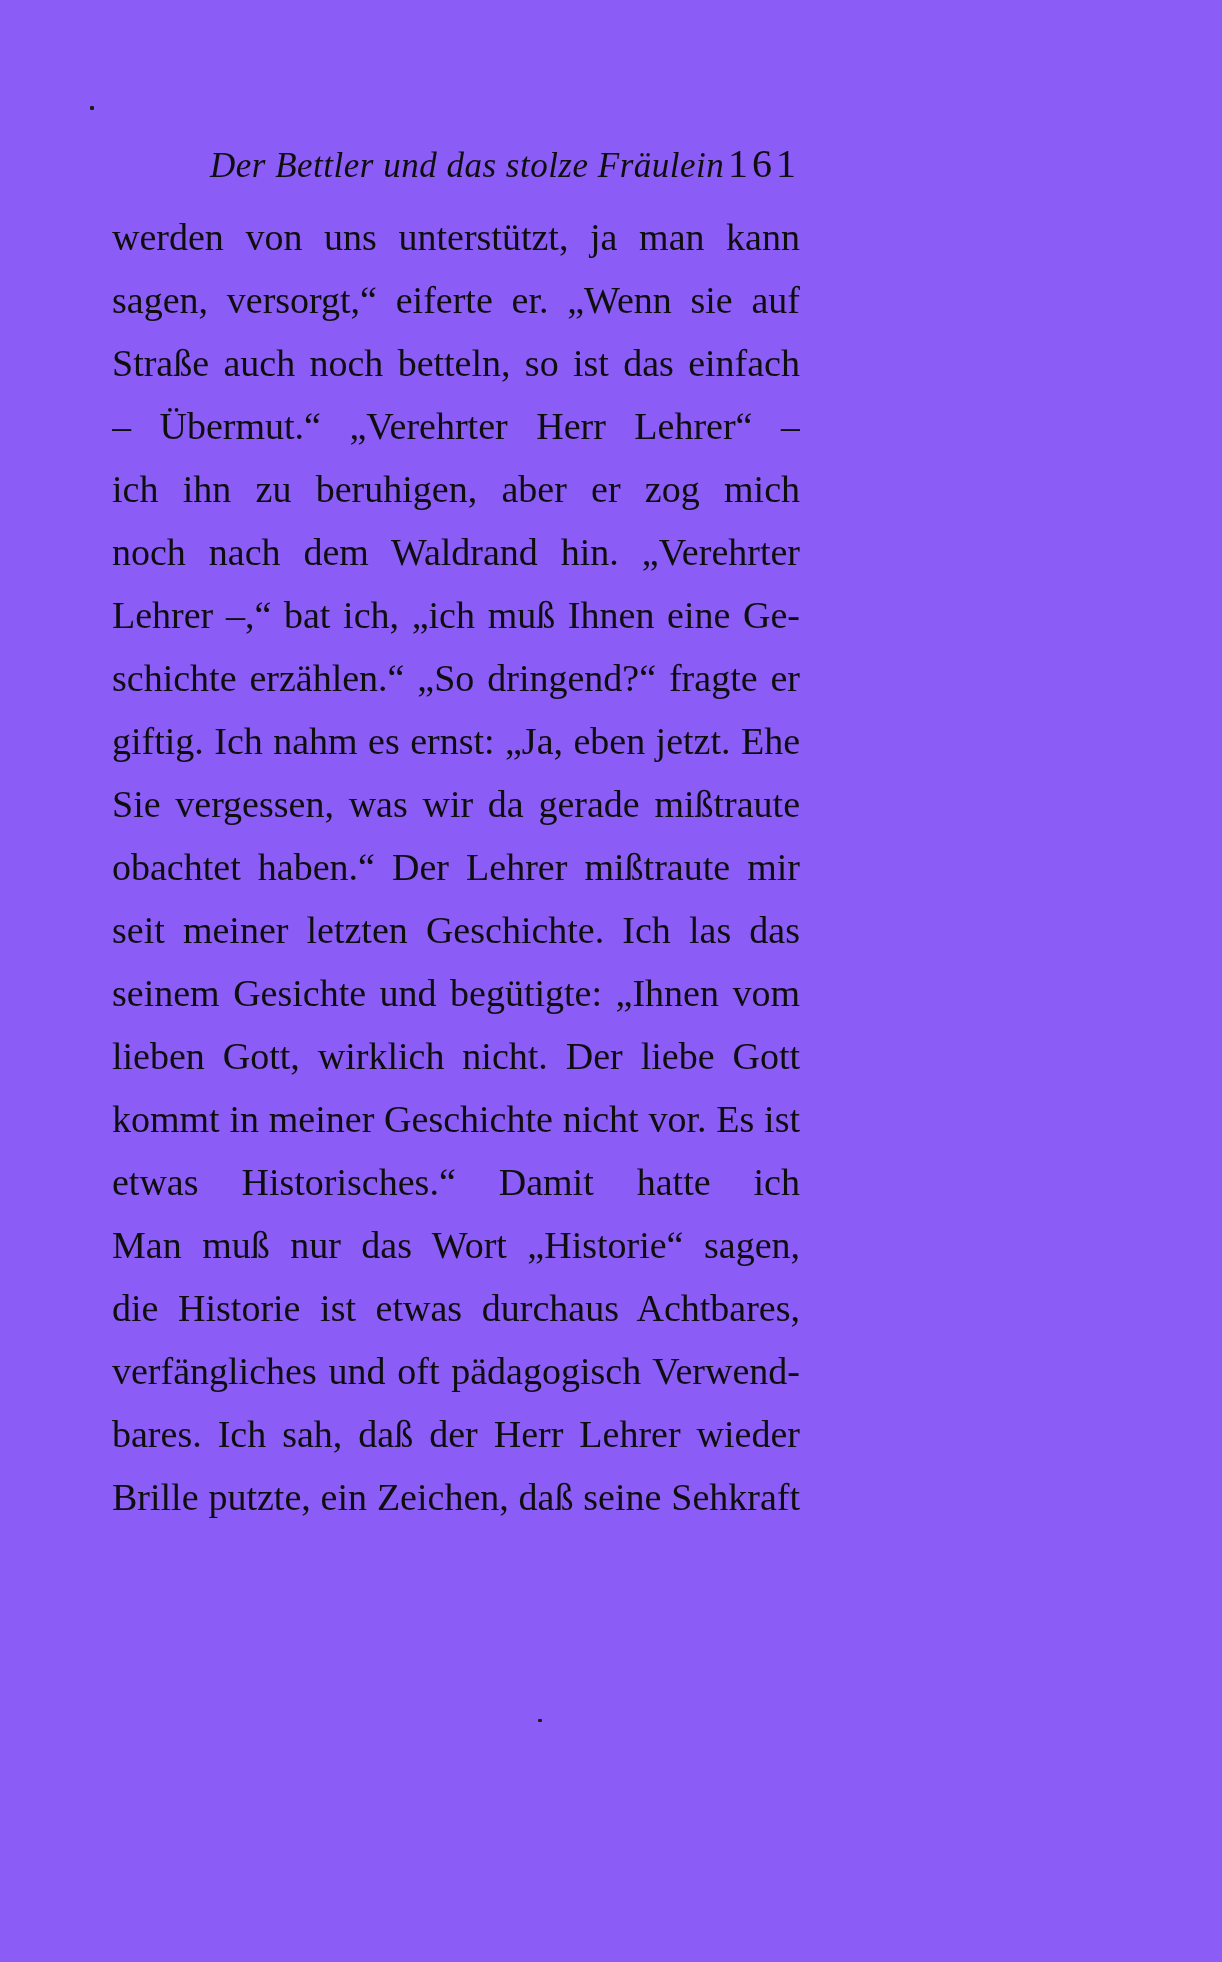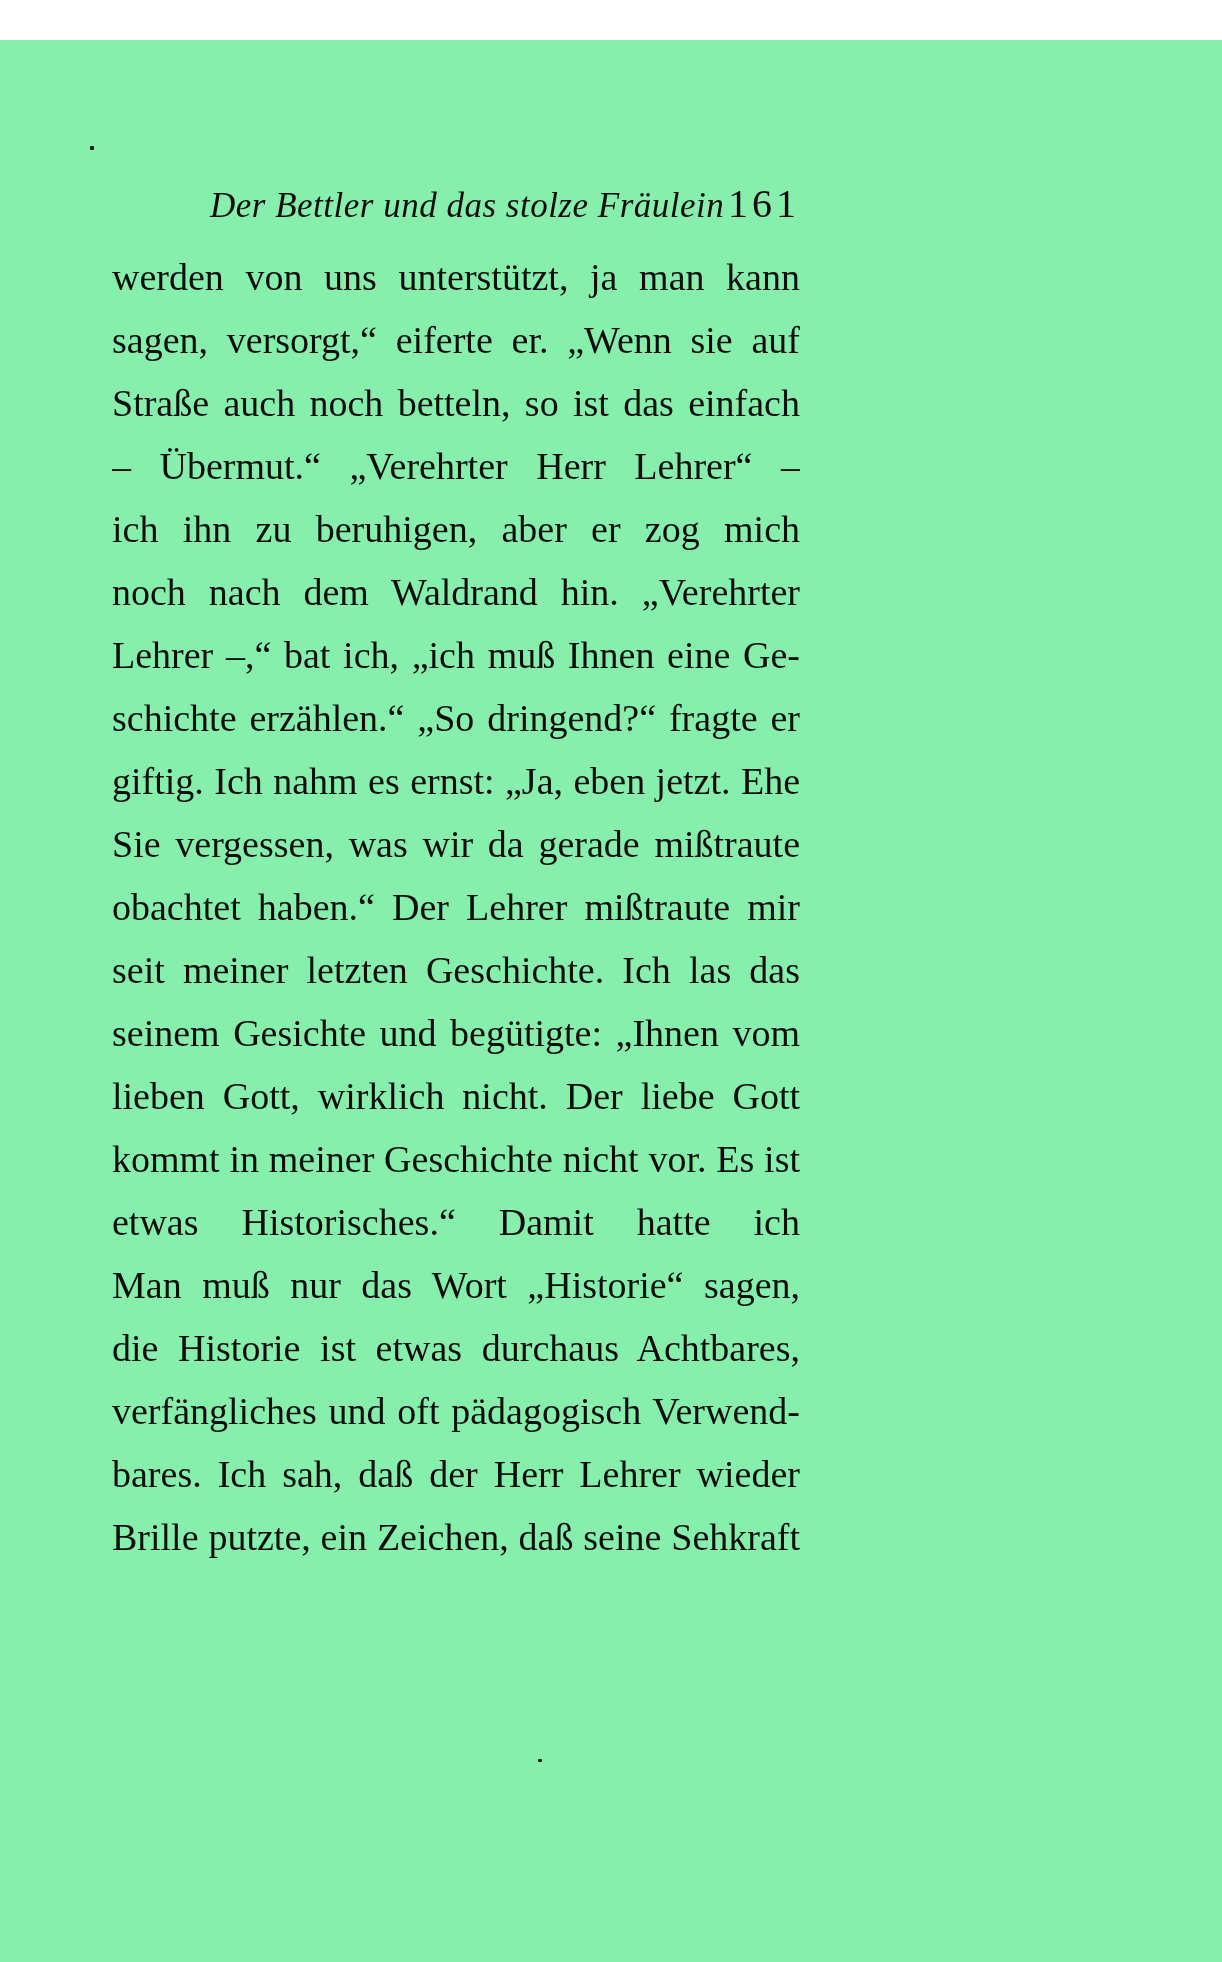--- a/index.html
+++ b/index.html
@@ -11,22 +11,21 @@
     width: 1222px;
     height: 1962px;
     position: relative;
     font-family: "Liberation Serif", "DejaVu Serif", serif;
     color: #0e0e0e;
     overflow: hidden;
   }
   .page {
     position: absolute;
     inset: 0;
-    background: #86efac;
-    margin-top: 40px;
+    background: #8b5cf6;
   }
   .text-block {
     position: absolute;
     left: 112px;
     top: 140px;
     width: 688px;
   }
   .page-header {
     display: flex;
     justify-content: space-between;

